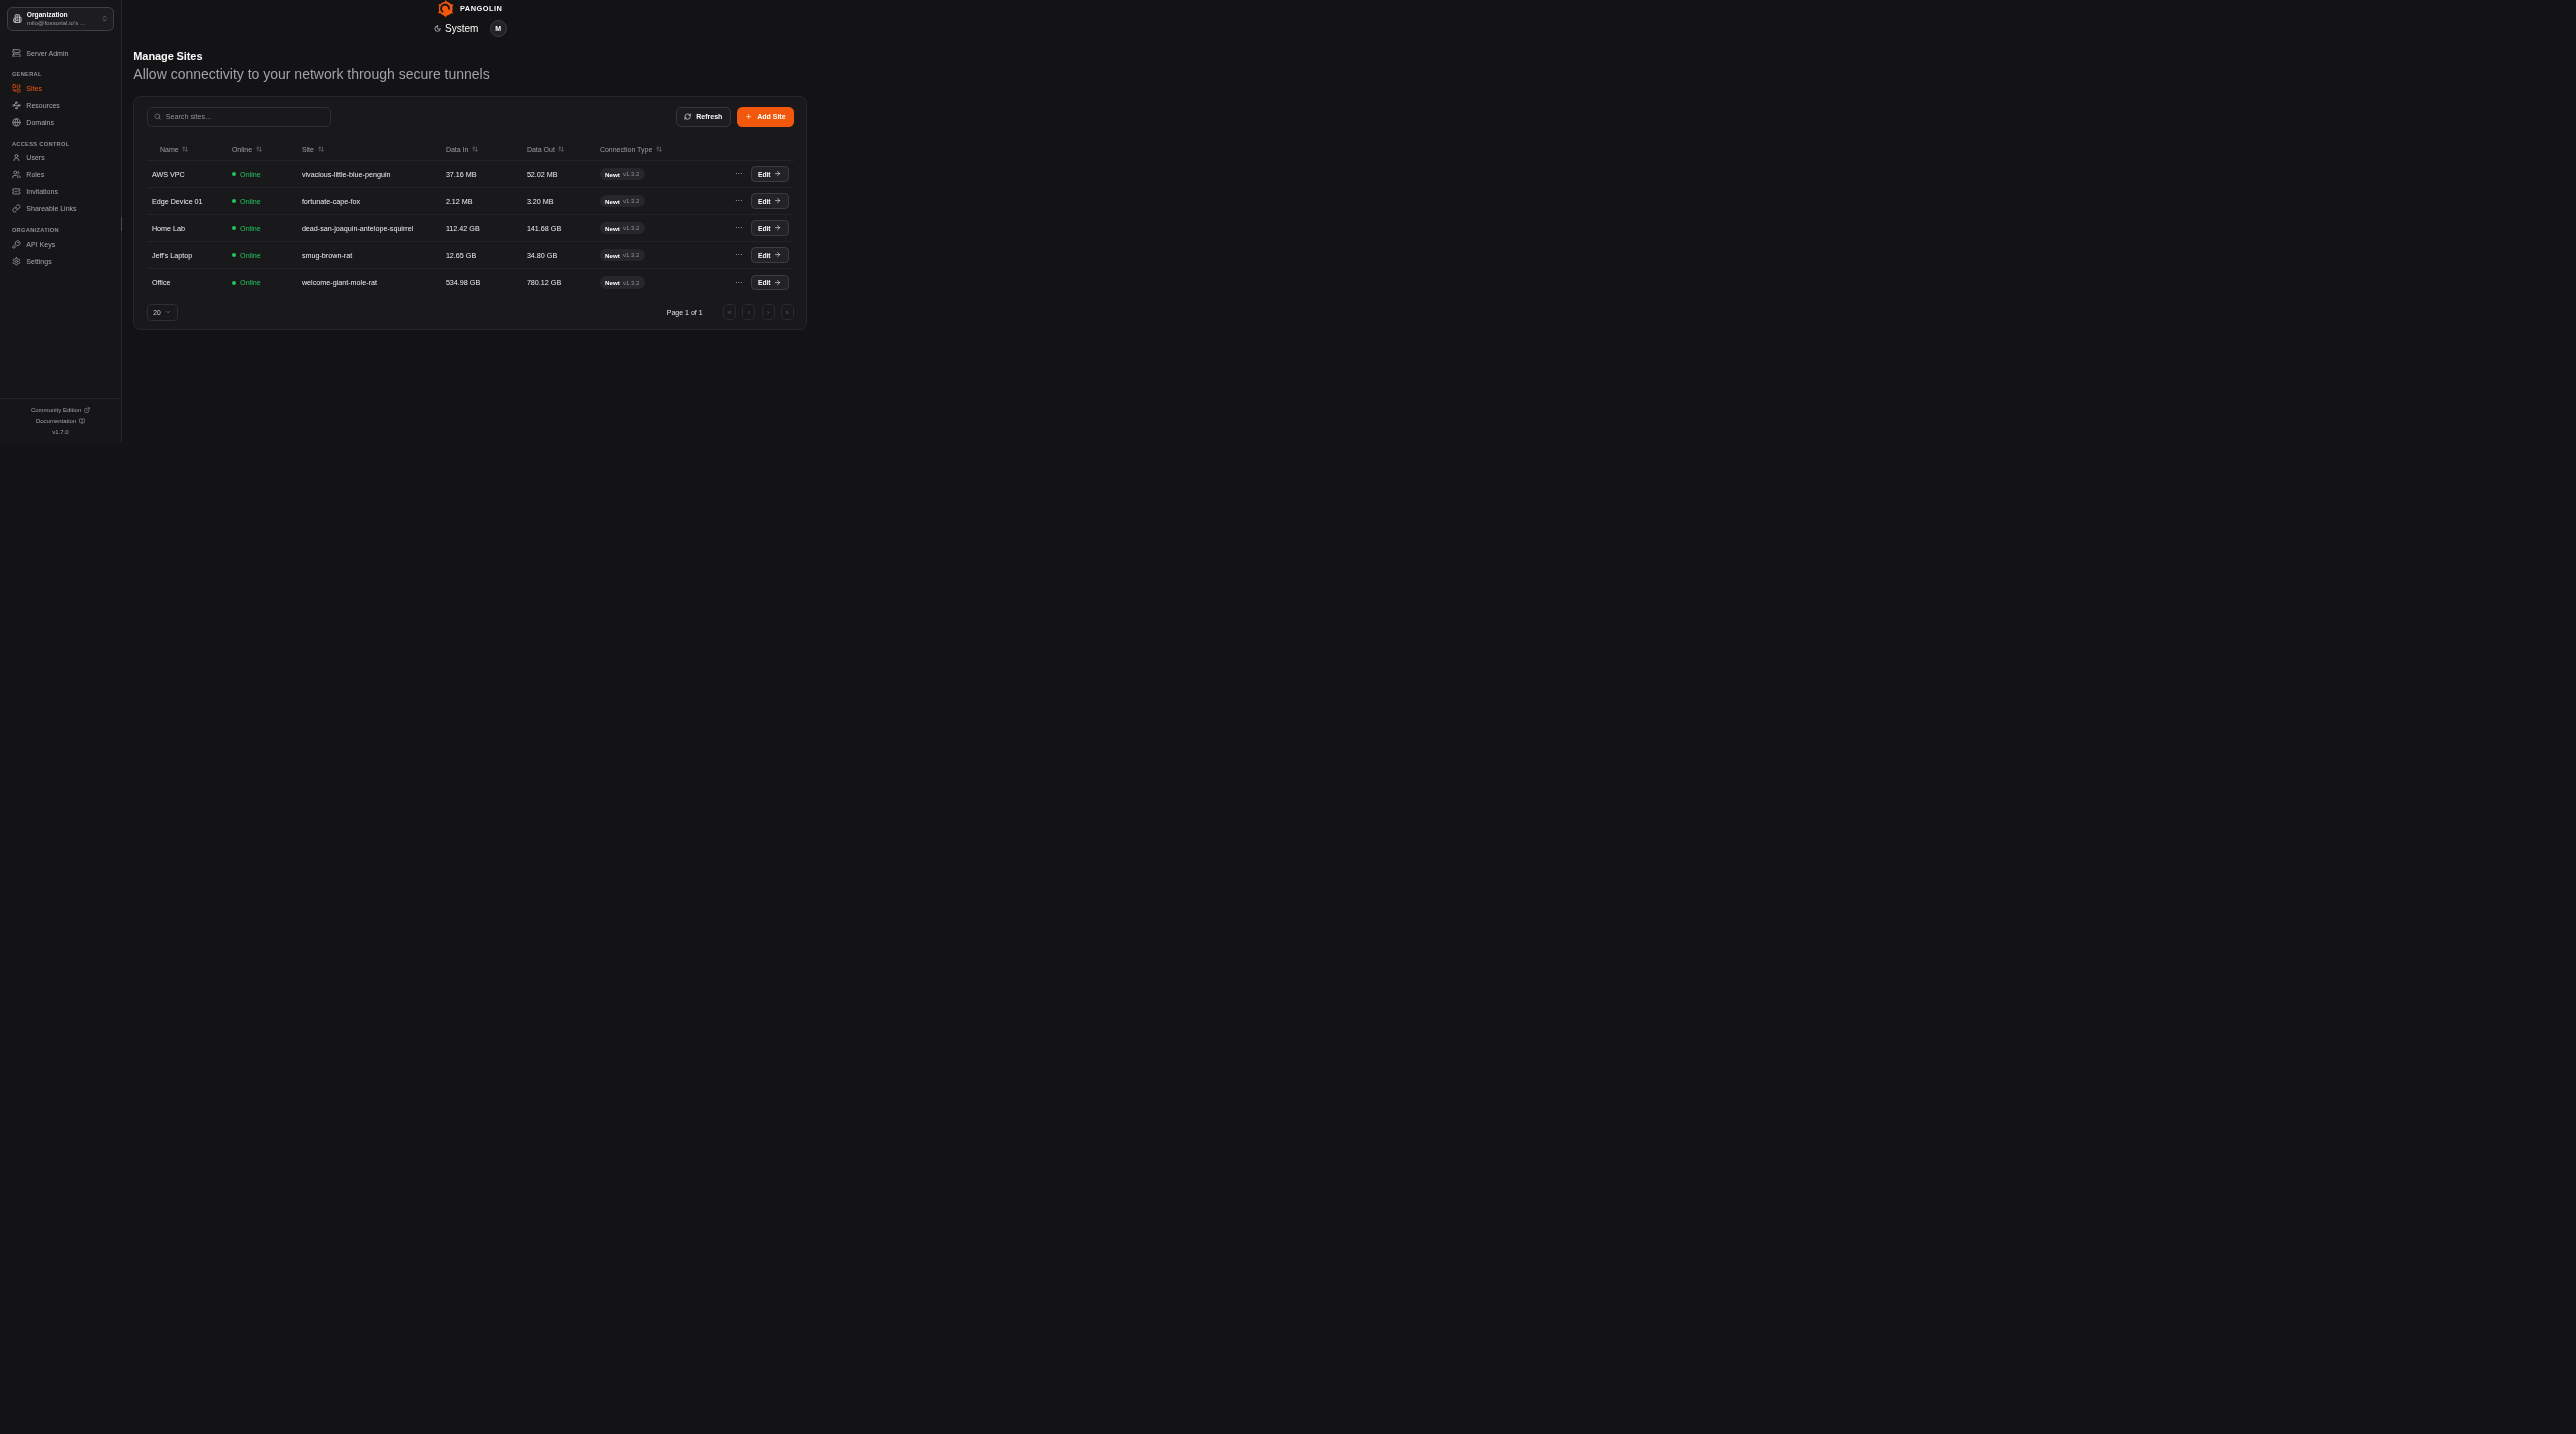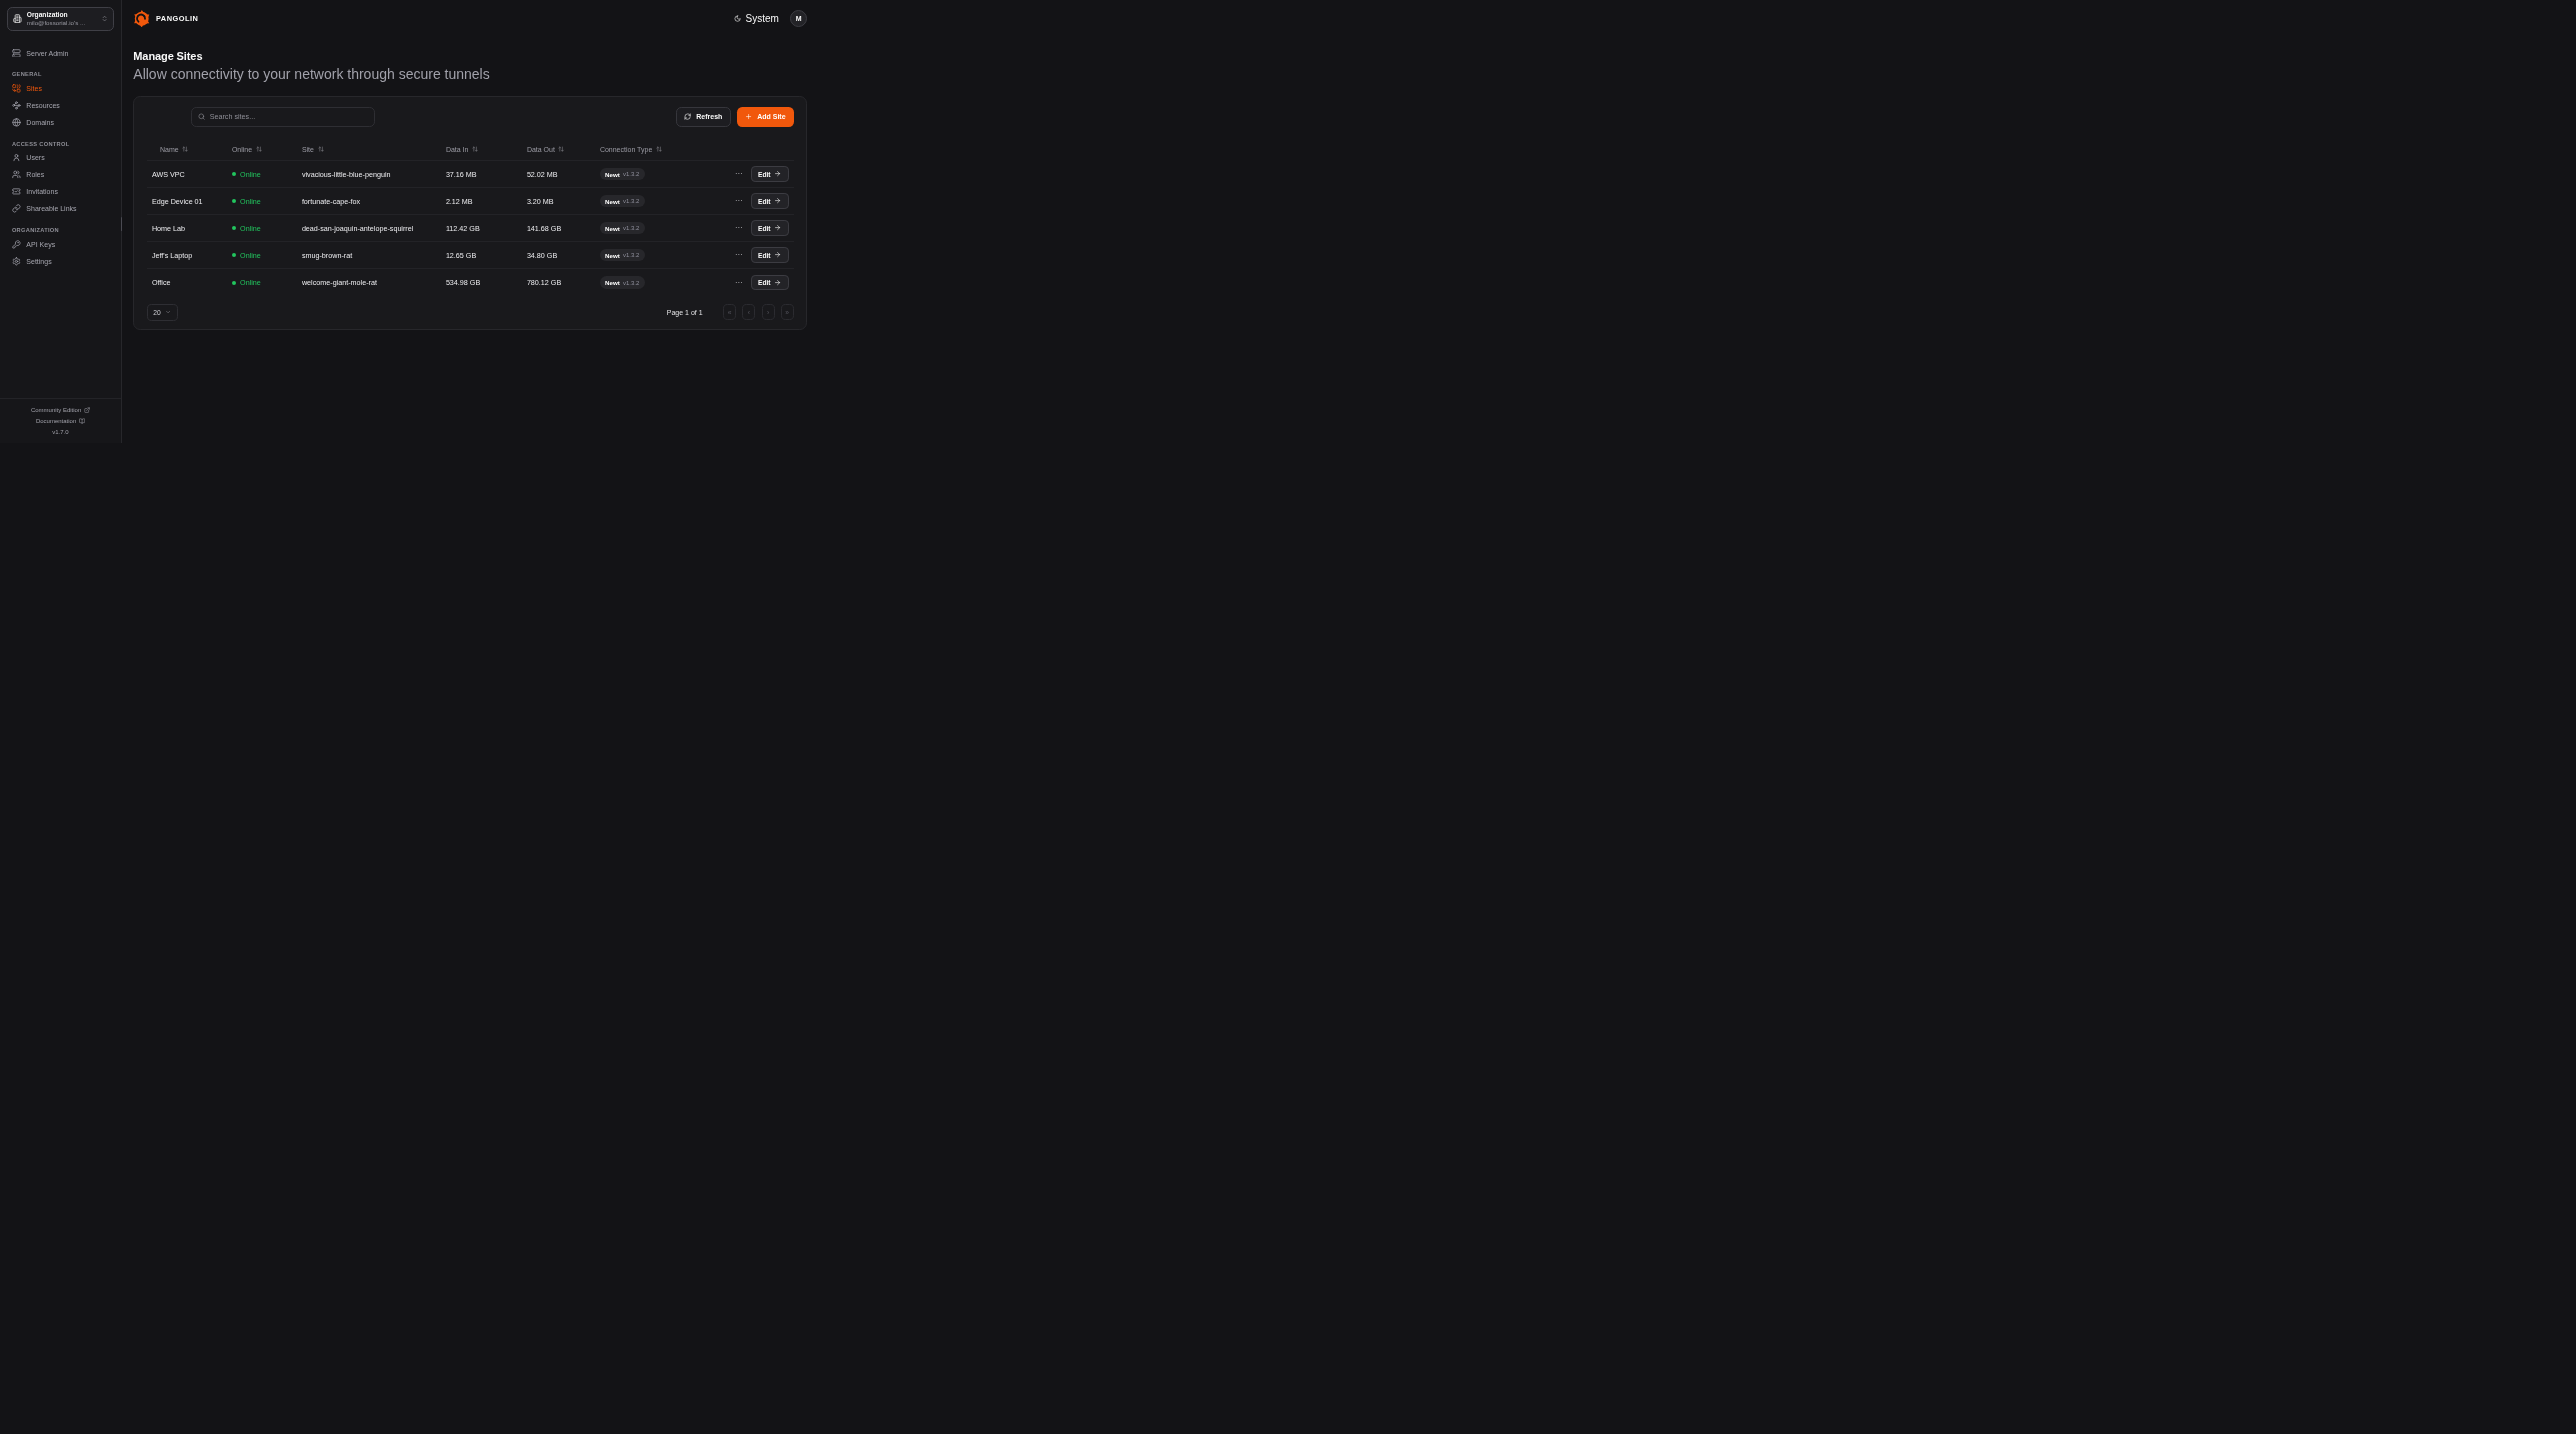--- a/index.html
+++ b/index.html
@@ -66,21 +66,21 @@
   .sidebar-footer .foot-line {
     display:flex; align-items:center; justify-content:center; gap:2.6px;
     height:11.3px; color:#a1a1aa; text-decoration:none;
   }
   .sidebar-footer .version { height:11.3px; line-height:11.3px; }
 
   
   .main { flex:1; display:flex; flex-direction:column; }
   .topbar {
     height:37px; padding:0 11.3px;
-    display:flex; align-items:center; justify-content:space-between;
+    display:flex; align-items:center; justify-content:space-between;flex-direction:column;
   }
   .brand { display:flex; align-items:center; gap:5.2px; cursor:pointer; }
   .brand-name {
     font-size:7.7px; font-weight:bold; letter-spacing:0.5px;
     transform:scaleX(0.96); transform-origin:left center;
   }
   .topbar-right { display:flex; align-items:center; gap:11.3px; }
   .theme-toggle { display:flex; align-items:center; gap:4.1px; font-size:10px; cursor:pointer; }
   .avatar {
     width:17px; height:17px; border-radius:50%;
@@ -93,21 +93,21 @@
   .page-title { font-size:11px; font-weight:800; letter-spacing:-0.1px; }
   .page-subtitle { margin-top:4.1px; font-size:14px; color:#a1a1aa; }
 
   .card {
     margin-top:13.4px;
     background:#19191c;
     border:0.5px solid #27272b;
     border-radius:7.2px;
     padding:10.3px 12.4px 8.2px;
   }
-  .toolbar { display:flex; align-items:center; justify-content:space-between;margin-left:44px; }
+  .toolbar { display:flex; align-items:center; justify-content:space-between; }
   .search-box {
     width:184px; height:19.6px;
     border:0.5px solid #2e2e33; border-radius:5.2px;
     display:flex; align-items:center; gap:4.6px;
     padding:0 6.2px; color:#8e8e96;
   }
   .search-box input {
     flex:1; background:transparent; border:none; outline:none;
     color:#e4e4e7; font-size:7.2px; font-family:inherit;
   }

